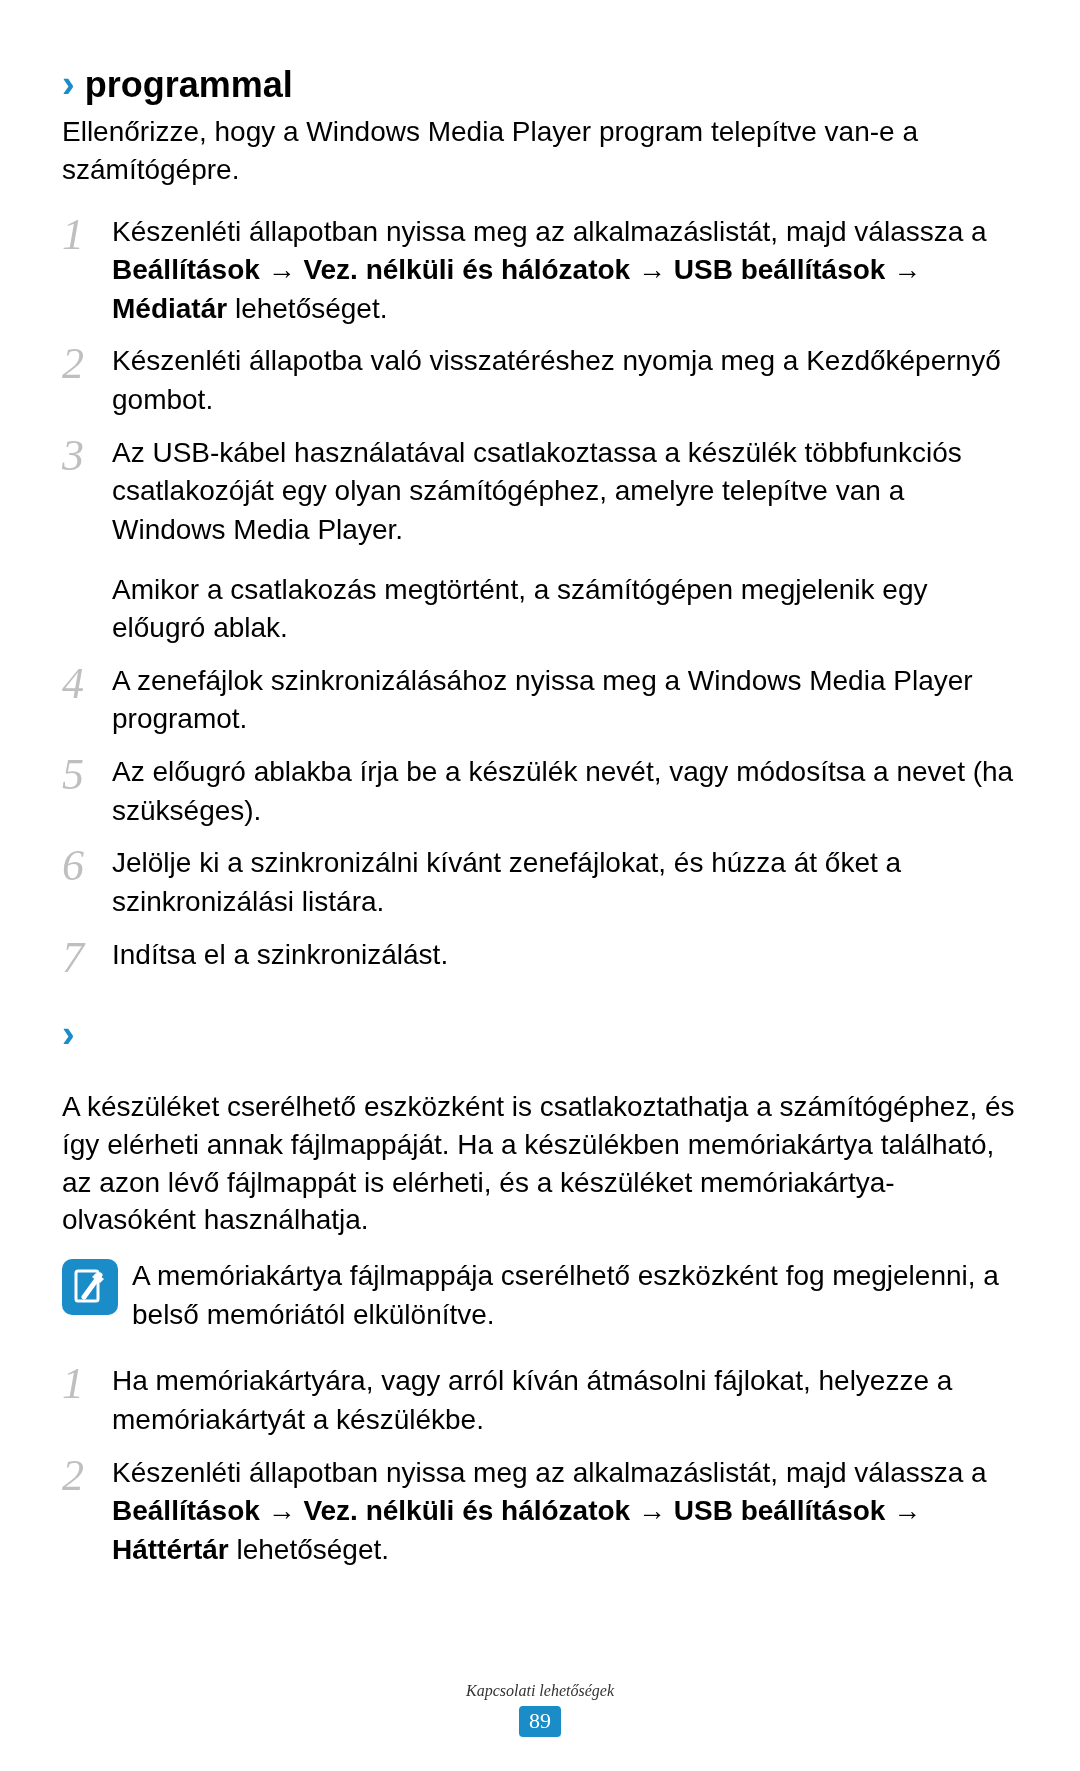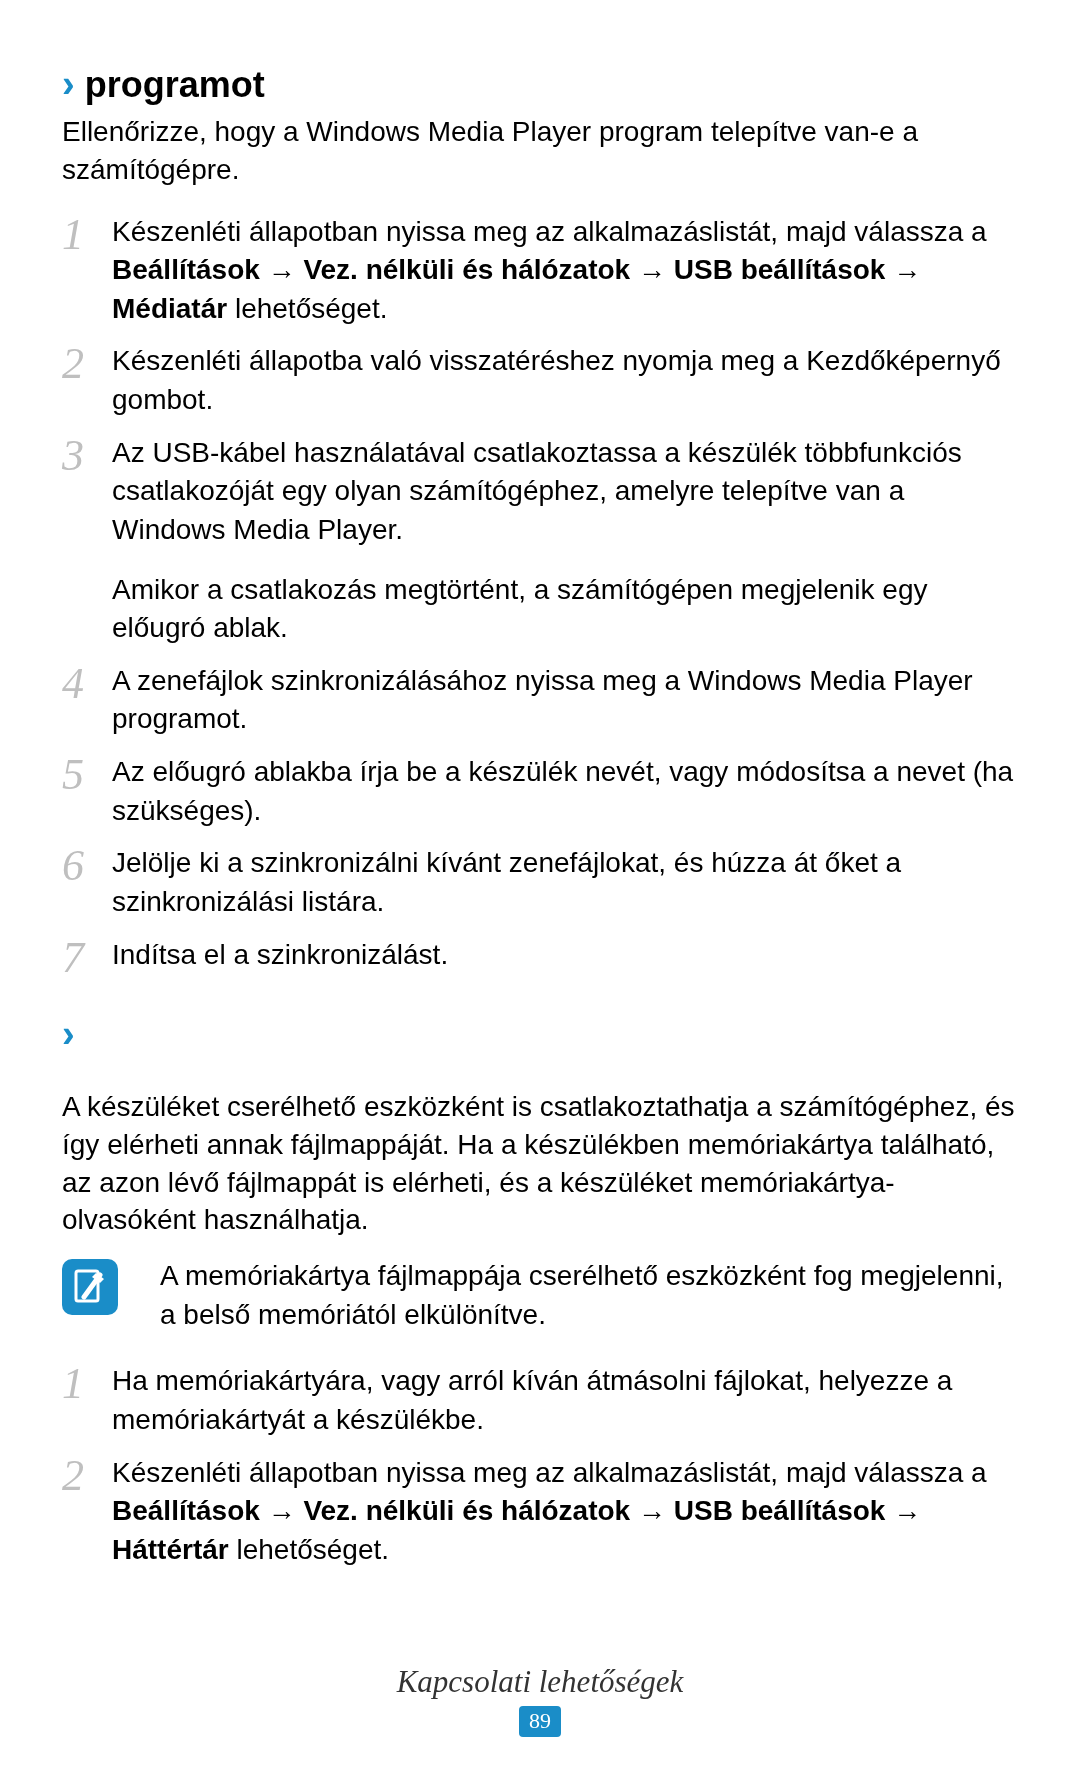--- a/index.html
+++ b/index.html
@@ -70,21 +70,20 @@
   }
   .bold { font-weight: 700; }
   .step-extra {
     display: block;
     margin-top: 21px;
   }
   .note-row {
     display: flex;
     align-items: flex-start;
     margin: 18px 0 28px 0;
-    gap: 28px;
   }
   .note-icon {
     flex: 0 0 auto;
     width: 56px;
     height: 56px;
     border-radius: 10px;
     background: #1a8dc8;
     display: flex;
     align-items: center;
     justify-content: center;
@@ -103,21 +102,21 @@
   .footer {
     position: absolute;
     left: 0;
     right: 0;
     bottom: 34px;
     text-align: center;
   }
   .footer-label {
     font-family: Georgia, "Times New Roman", serif;
     font-style: italic;
-    font-size: 31px;
+    font-size: 16px;
     color: #333;
     display: block;
     margin-bottom: 6px;
   }
   .page-badge {
     display: inline-block;
     background: #1a8dc8;
     color: #fff;
     font-size: 22px;
     line-height: 1;
@@ -127,21 +126,21 @@
   }
 </style>
 </head>
 <body>
 
 <div class="page">
 
   <div class="section-heading">
     <span class="chev">›</span>
     <div class="heading-text">
-      <span class="indent2">programot</span>
+      <span class="indent2">programmal</span>
     </div>
   </div>
 
   <p class="intro-para">Ellenőrizze, hogy a Windows Media Player program telepítve van-e a számítógépre.</p>
 
   <ol class="steps">
     <li>
       <span>Készenléti állapotban nyissa meg az alkalmazáslistát, majd válassza a </span><span class="bold">Beállítások → Vez. nélküli és hálózatok → USB beállítások → Médiatár</span><span> lehetőséget.</span>
     </li>
     <li>

